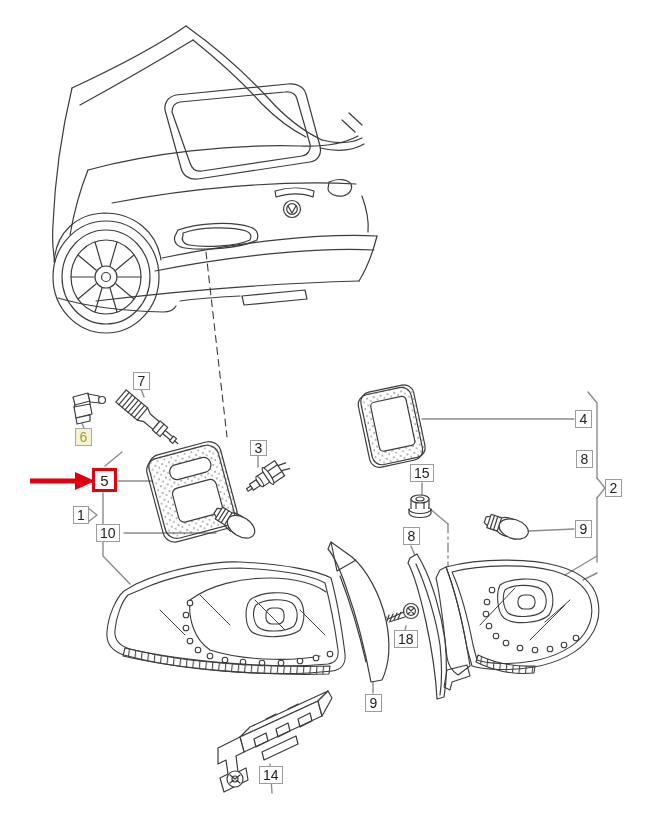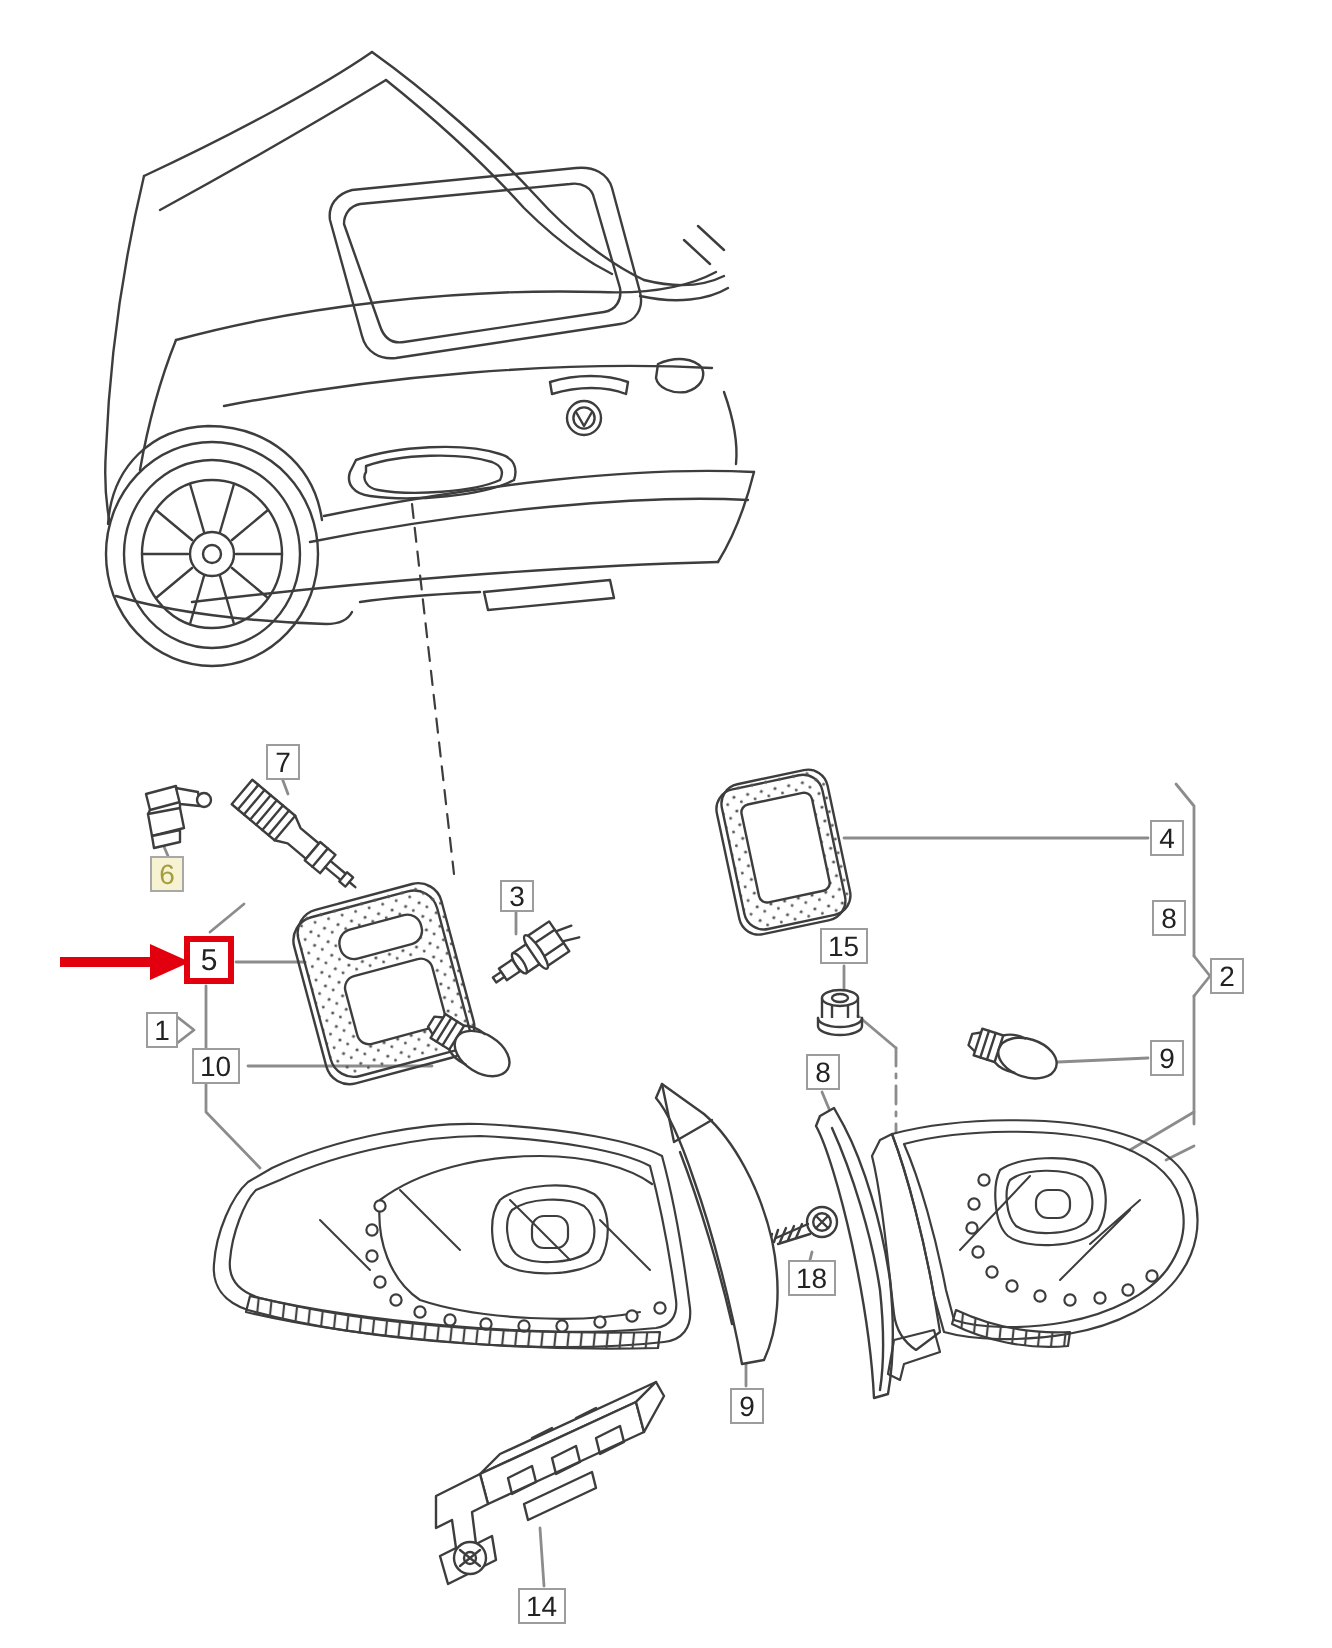--- a/index.html
+++ b/index.html
@@ -270,15 +270,15 @@
   <div class="callout" id="co-10" style="left:96px;top:524px">10</div>
   <div class="callout" id="co-3" style="left:250px;top:440px;height:16px">3</div>
   <div class="callout" id="co-4" style="left:575px;top:410px">4</div>
   <div class="callout" id="co-8a" style="left:576px;top:450px">8</div>
   <div class="callout" id="co-2" style="left:605px;top:479px">2</div>
   <div class="callout" id="co-12" style="left:410px;top:464px">15</div>
   <div class="callout" id="co-11" style="left:575px;top:520px">9</div>
   <div class="callout" id="co-8b" style="left:403px;top:527px">8</div>
   <div class="callout" id="co-13" style="left:394px;top:630px">18</div>
   <div class="callout" id="co-9" style="left:365px;top:694px">9</div>
-  <div class="callout" id="co-14" style="left:259px;top:794px">14</div>
+  <div class="callout" id="co-14" style="left:259px;top:766px">14</div>
 
 </div>
 
 </body></html>

